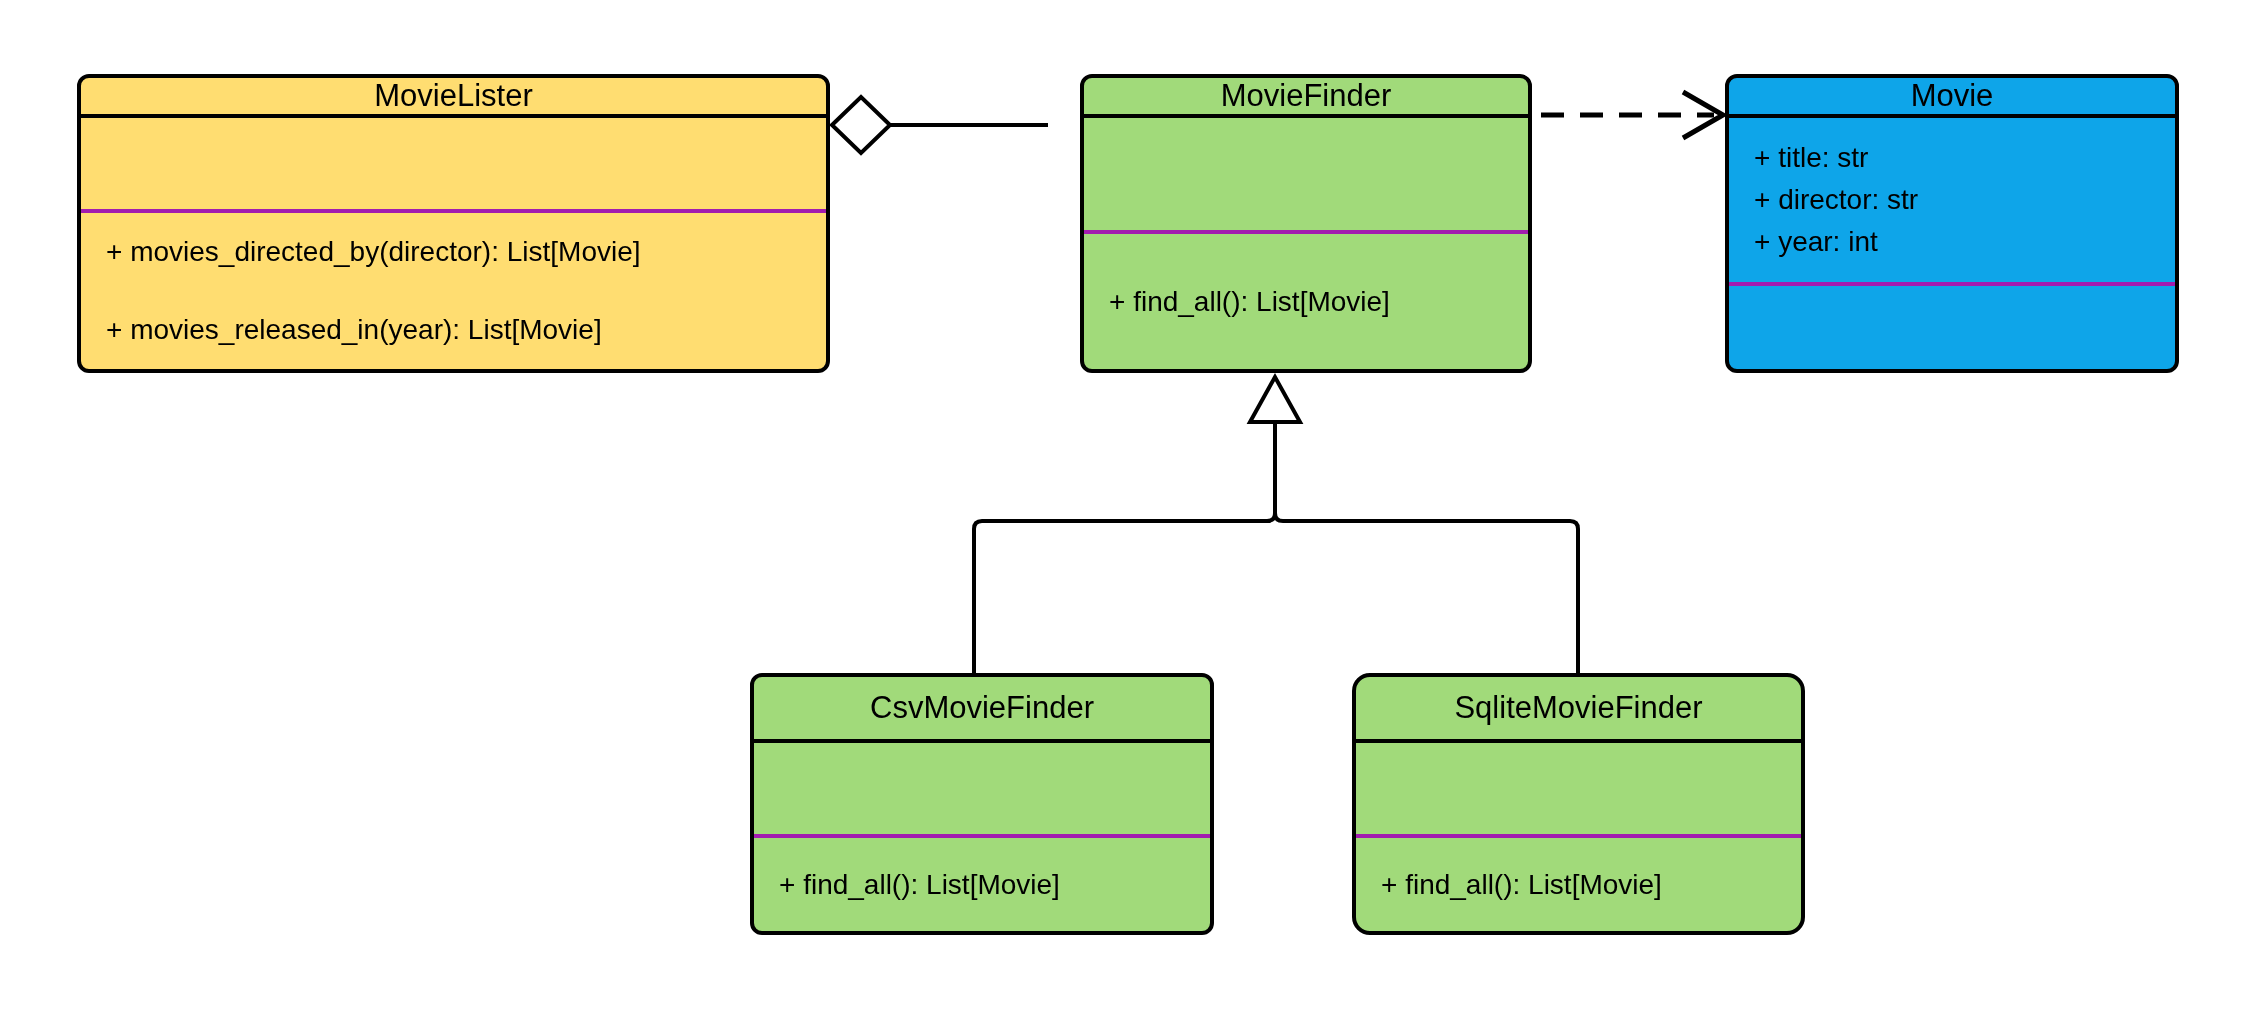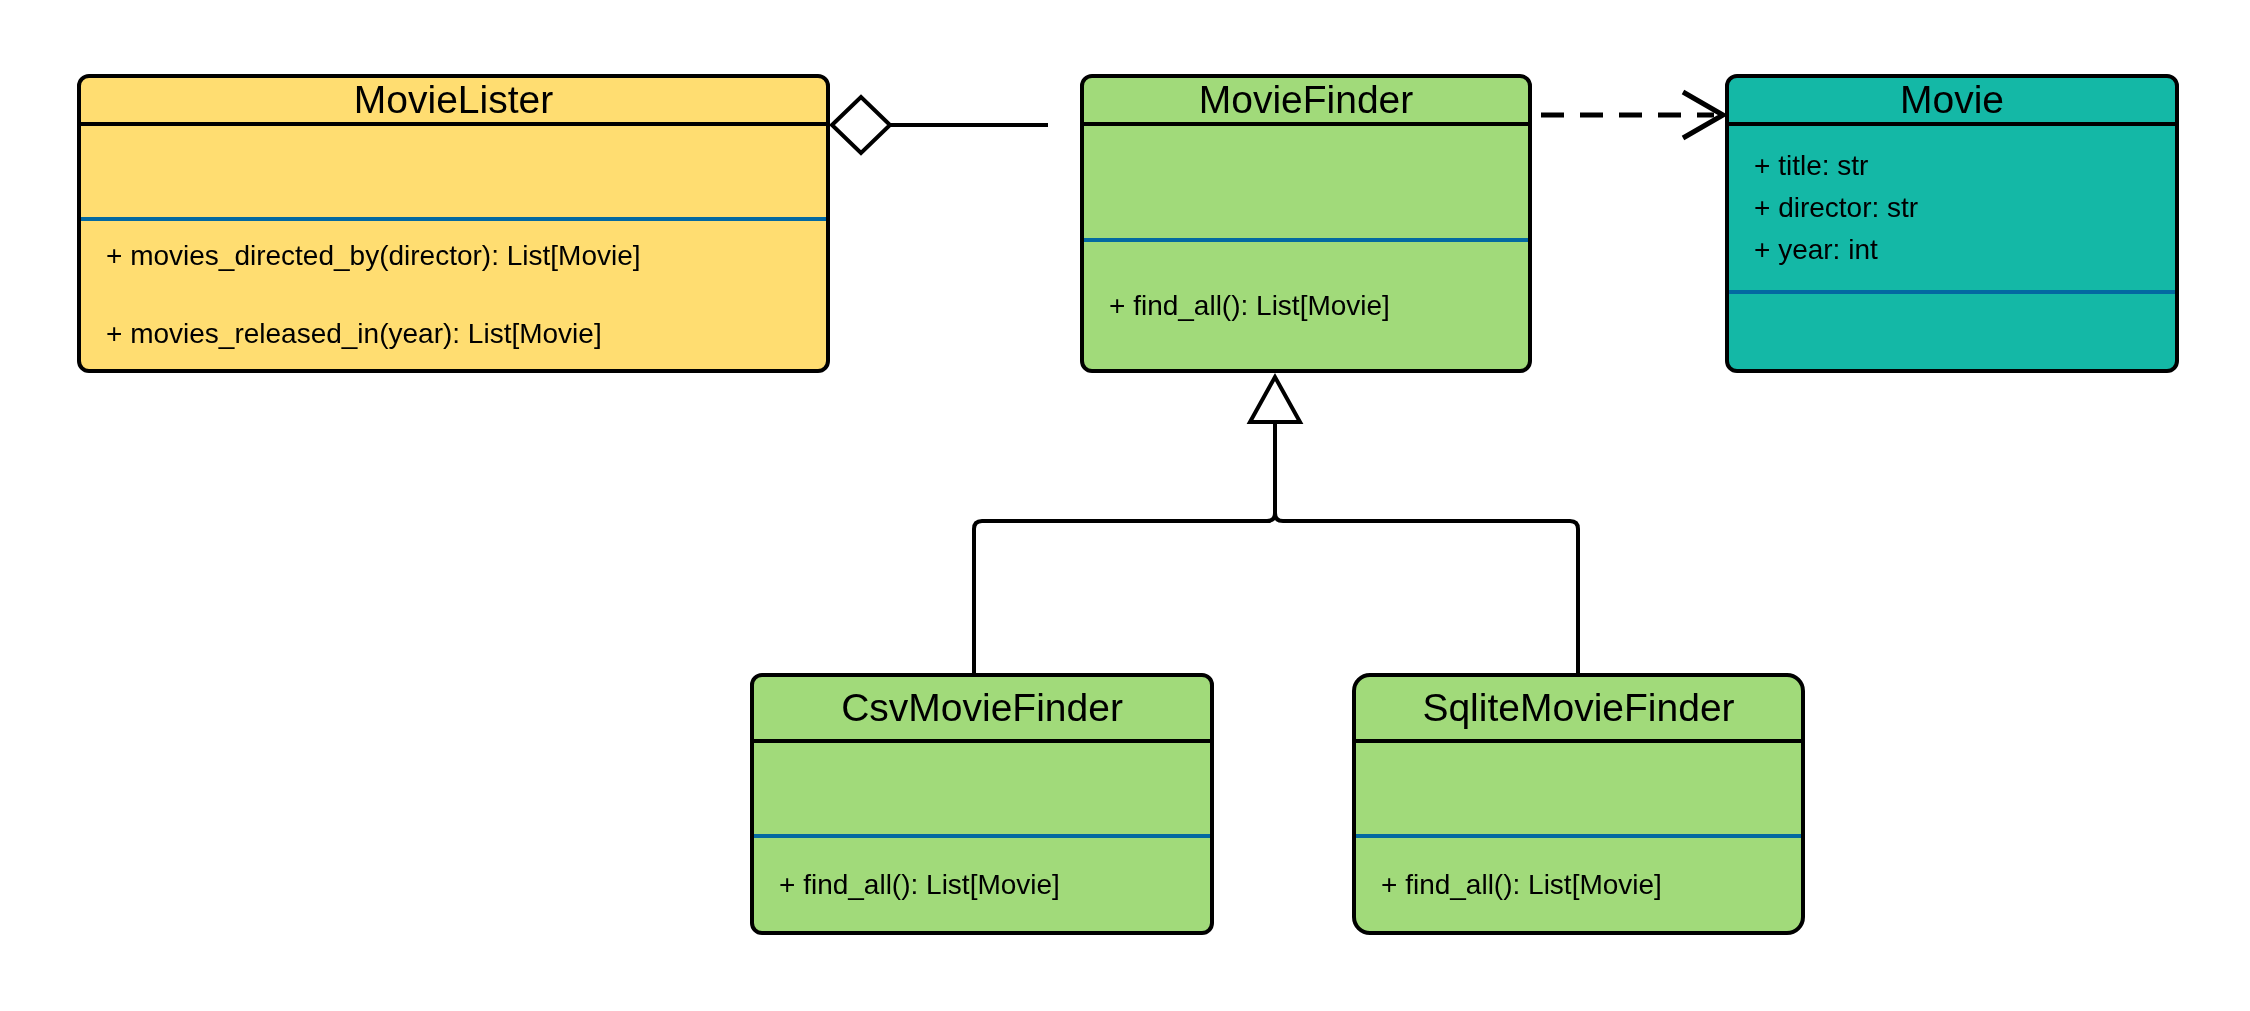--- a/index.html
+++ b/index.html
@@ -29,26 +29,26 @@
     flex-direction: column;
     overflow: hidden;
     font-size: 28px;
   }
   .uml-class .title {
     flex: 0 0 auto;
     border-bottom: 4px solid #000;
     display: flex;
     align-items: center;
     justify-content: center;
-    font-size: 39px;
+    font-size: 31px;
     white-space: nowrap;
   }
   .uml-class .attrs {
     flex: 0 0 auto;
-    border-bottom: 4px solid #0369a1;
+    border-bottom: 4px solid #a21caf;
     display: flex;
     flex-direction: column;
     justify-content: center;
     padding: 0 25px;
     line-height: 42px;
   }
   .uml-class .methods {
     flex: 1 1 auto;
     display: flex;
     flex-direction: column;
@@ -93,21 +93,21 @@
   </div>
 
   <div class="uml-class" style="left: 1048px; top: 74px; width: 452px; height: 299px; background-color: rgb(161, 218, 122); margin-left: 32px;">
     <div class="title">MovieFinder</div>
     <div class="attrs" style="height:116px;"></div>
     <div class="methods">
       <div class="member-line">+ find_all(): List[Movie]</div>
     </div>
   </div>
 
-  <div class="uml-class" style="left: 1725px; top: 74px; width: 454px; height: 299px; background-color: #14b8a6;">
+  <div class="uml-class" style="left: 1725px; top: 74px; width: 454px; height: 299px; background-color: #0ea5e9;">
     <div class="title">Movie</div>
     <div class="attrs" style="height:168px;">
       <div class="member-line">+ title: str</div>
       <div class="member-line">+ director: str</div>
       <div class="member-line">+ year: int</div>
     </div>
     <div class="methods"></div>
   </div>
 
   <div class="uml-class" style="left: 750px; top: 673px; width: 464px; height: 262px; background-color: rgb(161, 218, 122);">

